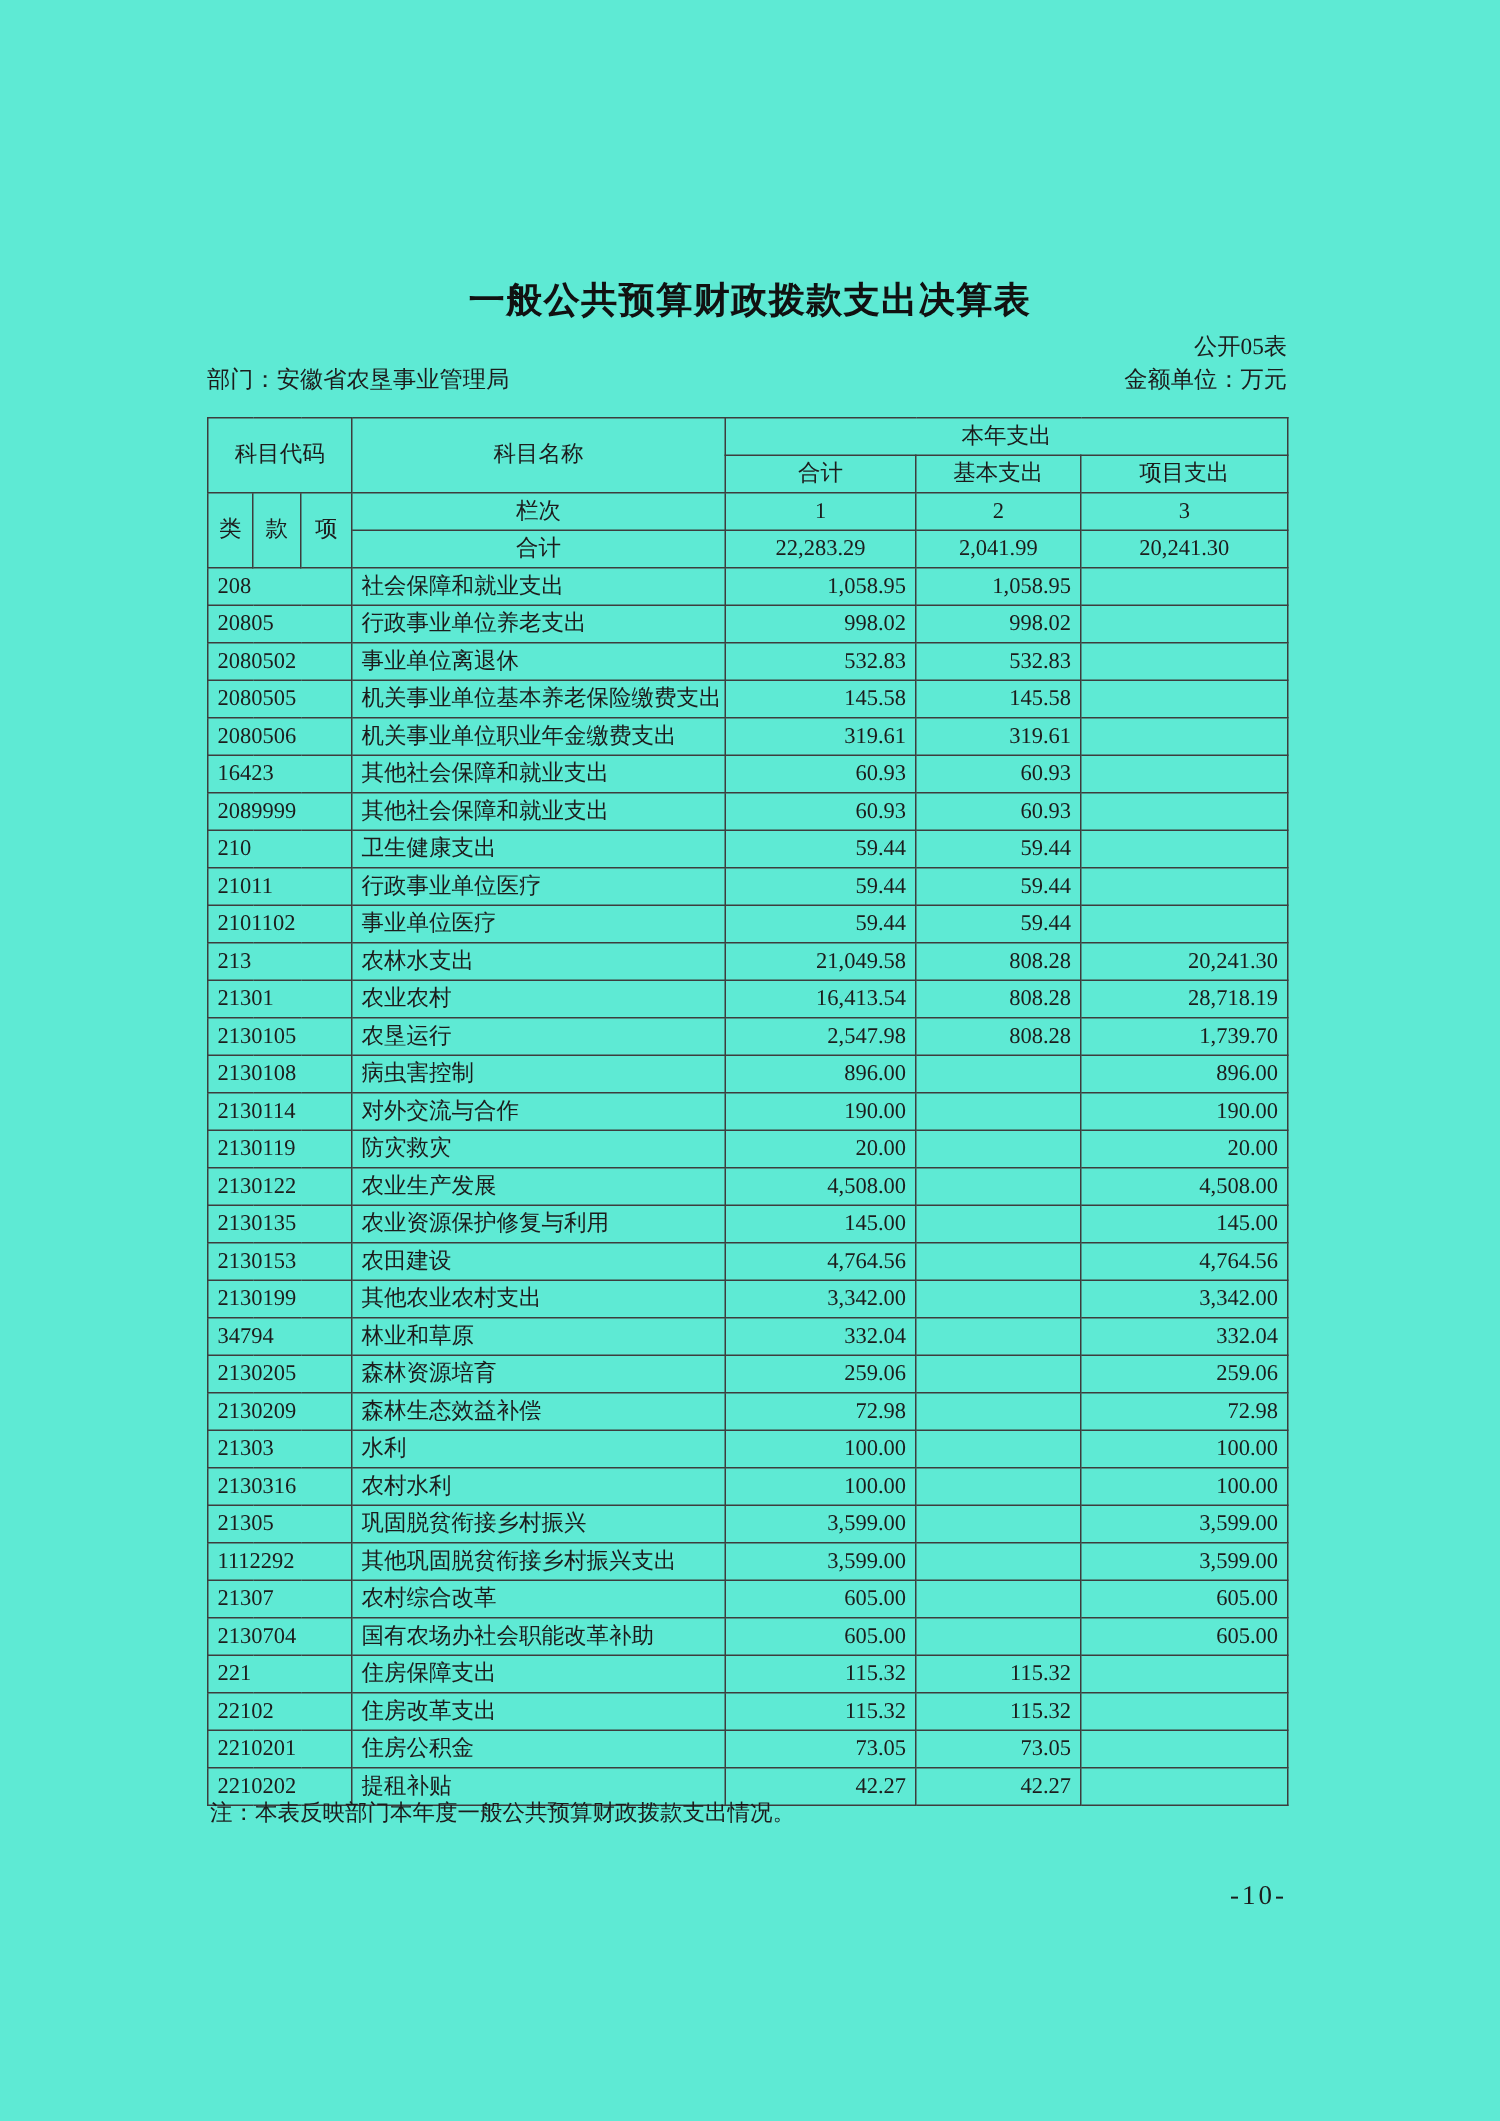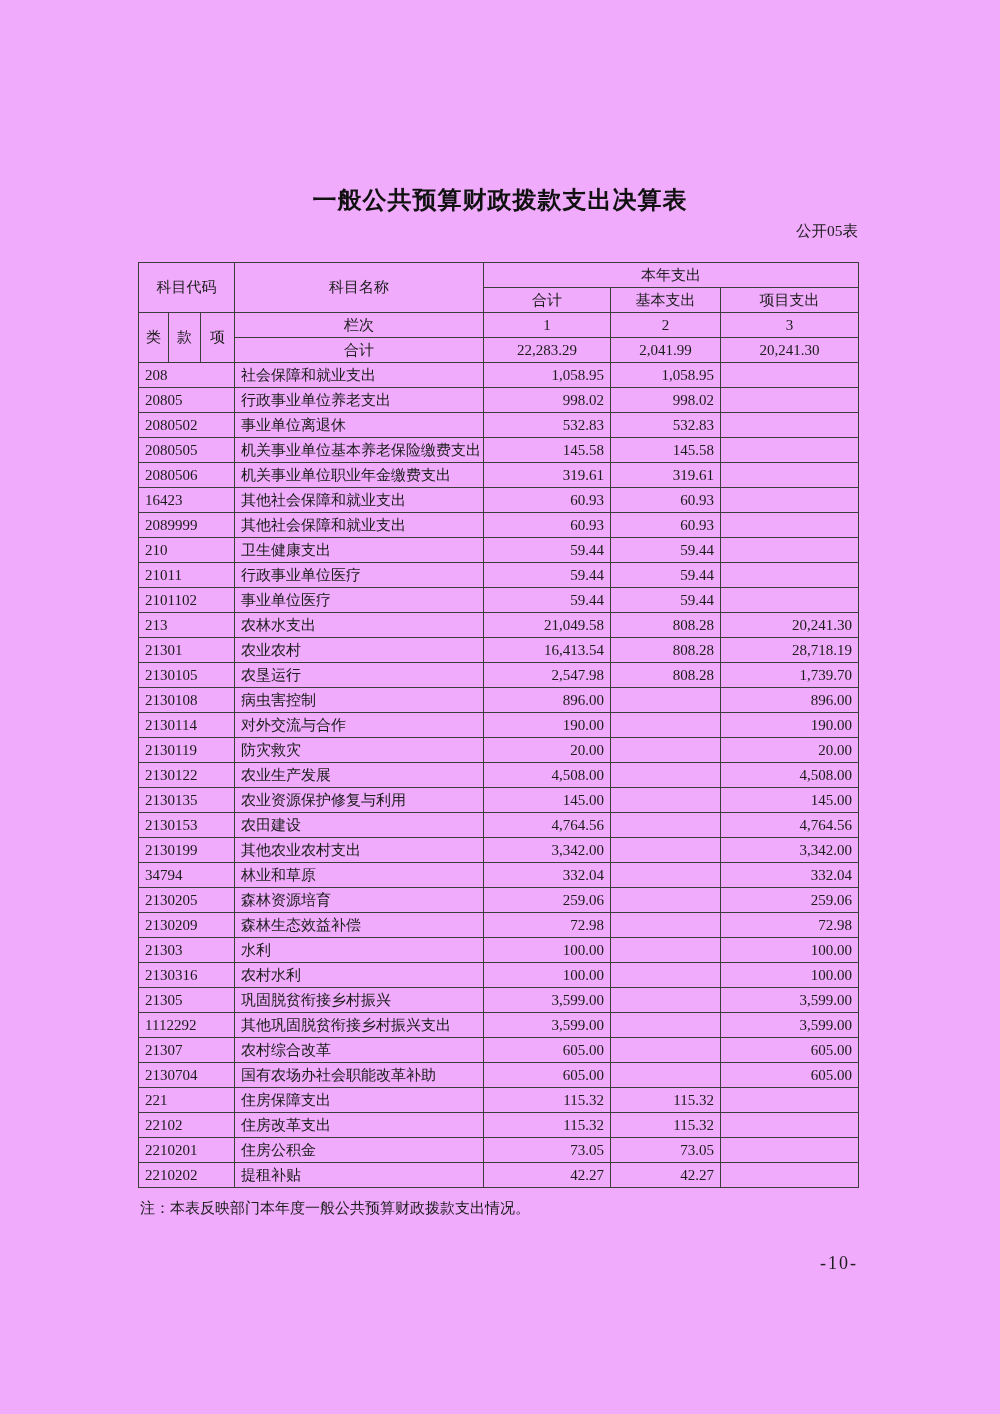--- a/index.html
+++ b/index.html
@@ -3,21 +3,21 @@
 <meta charset="utf-8">
 <style>
   * { margin: 0; padding: 0; box-sizing: border-box; }
   html, body { background: #ffffff; }
   body {
     width: 1000px; height: 1414px;
     font-family: "Liberation Serif", "DejaVu Serif", serif;
     color: #1c1c1c;
     position: relative;
   }
-  .page { position: absolute; inset: 0; width: 1000px; height: 1414px; background: #f0abfc; }
+  .page { position: absolute; inset: 0; width: 1000px; height: 1414px; background: #5eead4; }
 
   .title {
     position: absolute; top: 184px; left: 0; width: 100%;
     text-align: center;
     font-family: "DejaVu Sans", "Liberation Sans", sans-serif;
     font-weight: bold; font-size: 24px; letter-spacing: 1px;
     color: #111;
   }
   .form-label {
     position: absolute; top: 221px; left: 138px; width: 720px;
@@ -35,21 +35,21 @@
     font-size: 15px; color: #1c1c1c;
   }
   table.fin td {
     border: 1px solid #3d3d3d;
     height: 25px; line-height: 17px;
     padding: 0 6px;
     overflow: hidden; white-space: nowrap;
   }
   table.fin thead td { text-align: center; padding: 0 2px; }
   td.thickb { border-bottom: 2px solid #333; }
-  table.fin { border: 1.5px solid #333; }
+  table.fin { border: 1.5px solid #333; margin-top: 16px; }
   tbody td { height: 25.2px; }
   td.code { text-align: left; padding-left: 8px; }
   td.name { text-align: left; padding-left: 8px; }
   td.num  { text-align: right; padding-right: 7px; }
 
   .note {
     position: absolute; top: 1199px; left: 140px;
     font-size: 15px;
   }
   .page-number {
@@ -59,20 +59,24 @@
 </style>
 </head>
 <body>
 
 <div class="page">
 
   <div class="title">一般公共预算财政拨款支出决算表</div>
 
   <div class="form-label">公开05表</div>
 
+  <div class="meta-row">
+    <span>部门：安徽省农垦事业管理局</span>
+    <span>金额单位：万元</span>
+  </div>
 
   <table class="fin">
     <colgroup>
       <col style="width:30px">
         <col style="width:32px">
         <col style="width:34px">
       <col style="width:249px">
       <col style="width:127px">
         <col style="width:110px">
         <col style="width:138px">

